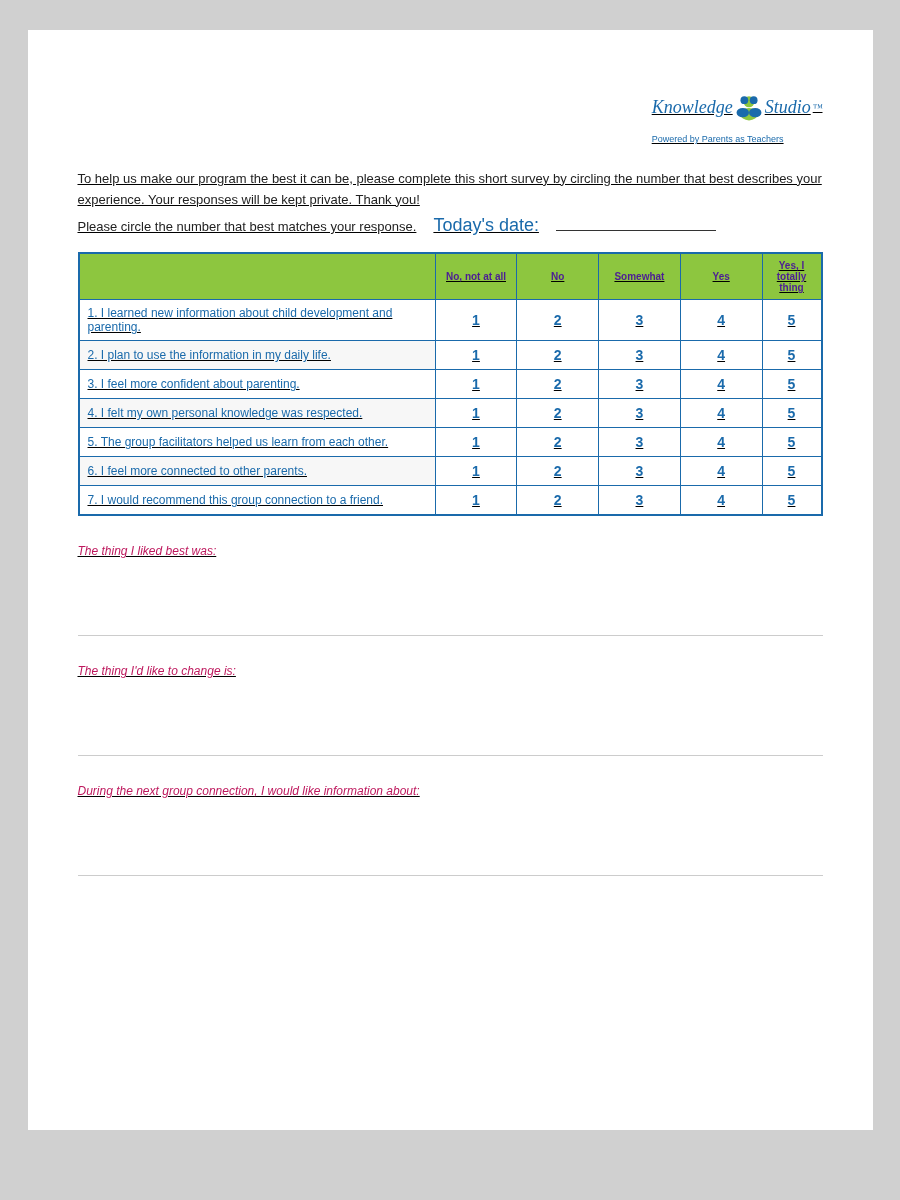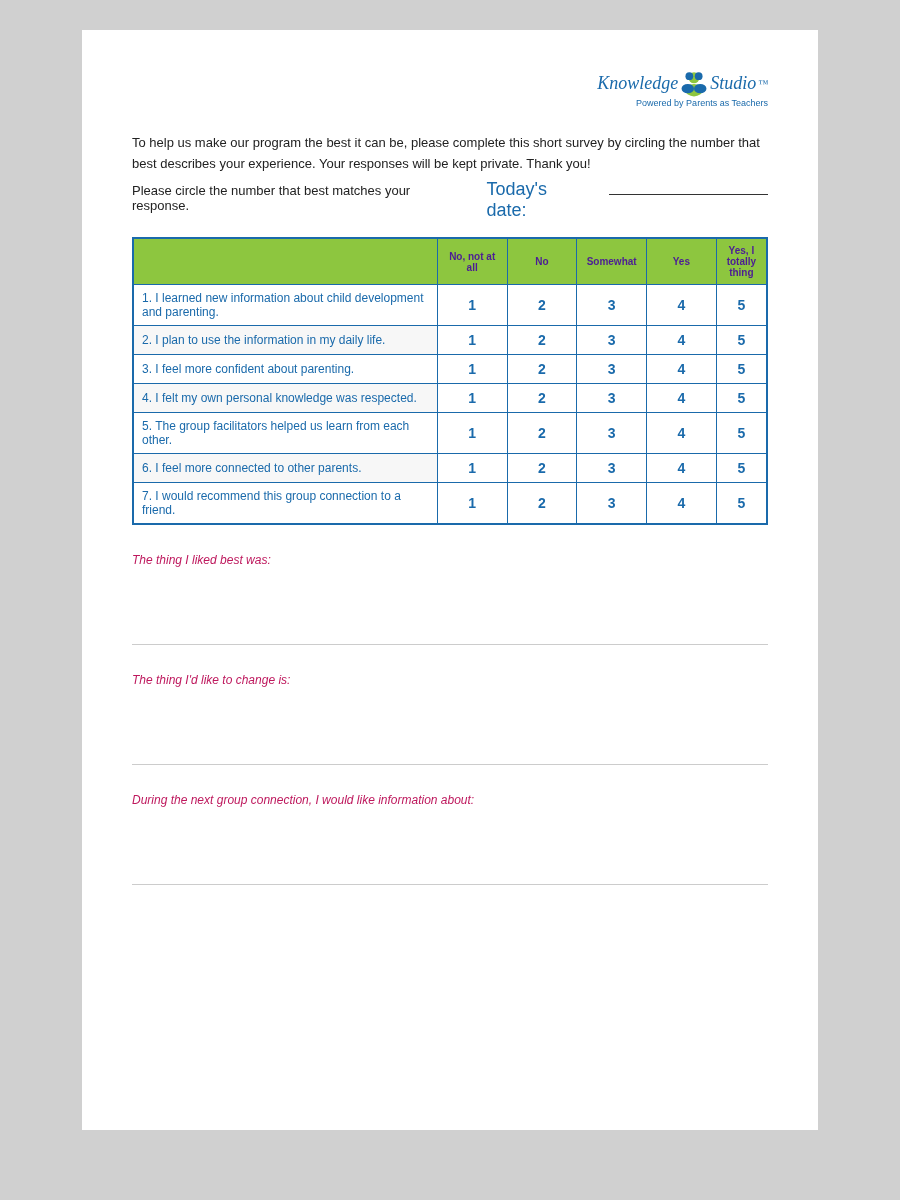--- a/index.html
+++ b/index.html
@@ -7,24 +7,25 @@
       background: #d0d0d0;
       display: flex;
       justify-content: center;
       align-items: flex-start;
       min-height: 1200px;
       padding: 30px 20px;
       font-family: Arial, sans-serif;
     }
     .page {
       background: #fff;
-      width: 736px;
+      width: 845px;
       min-height: 1100px;
-      padding: 40px 50px 50px 50px;
+      padding: 64px 50px 50px 50px;
       position: relative;
+      text-decoration: underline;
     }
     .logo-area {
       display: flex;
       justify-content: flex-end;
       margin-bottom: 24px;
     }
     .logo-text {
       text-align: center;
       line-height: 1.2;
     }
@@ -33,21 +34,22 @@
       font-style: italic;
       font-size: 18px;
       color: #1a6aab;
       display: flex;
       align-items: center;
       gap: 2px;
     }
     .logo-subtitle {
       font-size: 9px;
       color: #1a6aab;
-      text-align: right;
+      text-align: left;
+      margin-top: 12px;
     }
     .logo-icon {
       width: 28px;
       height: 28px;
       display: inline-block;
     }
     .intro-text {
       font-size: 13px;
       color: #222;
       line-height: 1.6;

